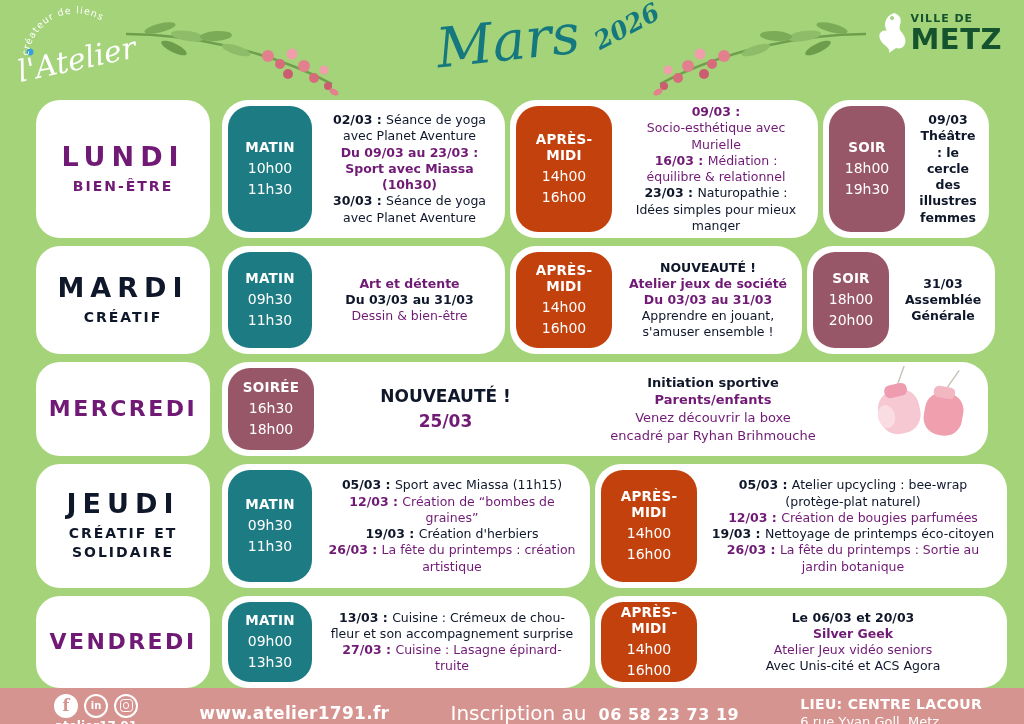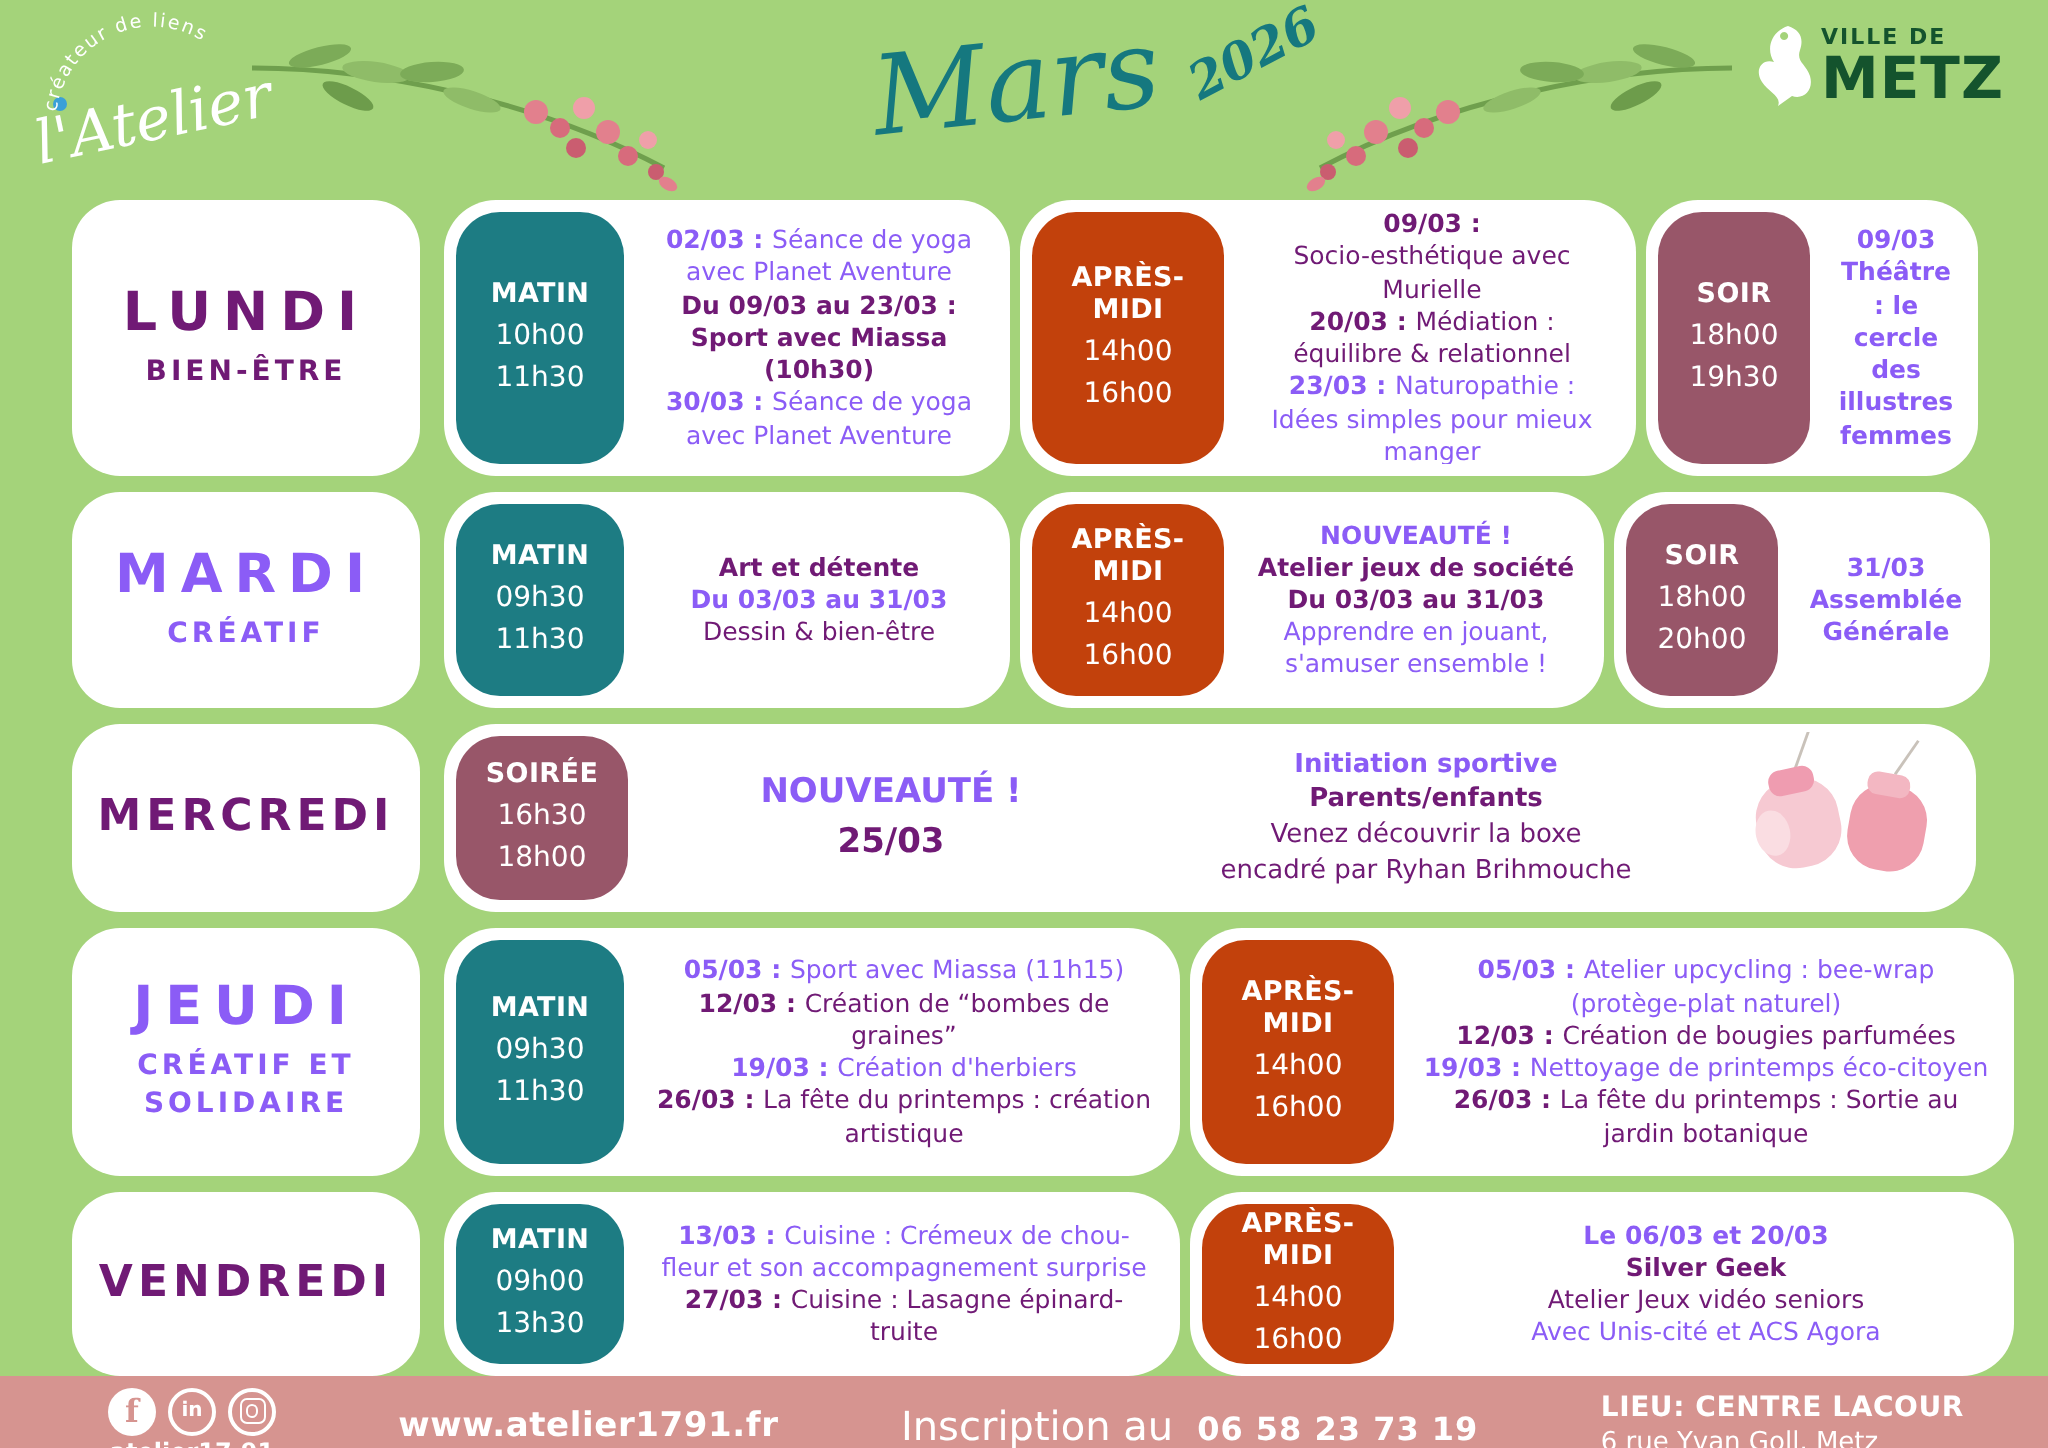--- a/index.html
+++ b/index.html
@@ -64,21 +64,21 @@
   .line{margin:0;}
   .r1 .gtext{font-size:12.5px;line-height:1.3;}
   .r2 .gtext{font-size:12.5px;line-height:1.28;}
   .r3 .gtext{font-size:13px;line-height:1.35;}
   .r3 .gtext.big{font-size:17px;line-height:1.5;}
   .r4 .gtext{font-size:12.5px;line-height:1.3;}
   .r5 .gtext{font-size:12.5px;line-height:1.3;}
   .r3 .g-col-0{flex:0 0 235px;}
   .r3 .g-col-1{flex:0 0 260px;}
   .gloves{flex:1;align-self:center;height:86px;}
-  .c-teal{color:#701a75}.c-pink{color:#8b5cf6}
+  .c-teal{color:#701a75}.c-pink{color:#0f172a}
   .b{font-weight:700}.i{font-style:italic}
   
   .footer{
     height:50px;background:#d69490;display:flex;align-items:center;
     justify-content:space-between;padding:0 42px 0 40px;color:#fff;
   }
   .f-social{display:flex;flex-direction:column;align-items:center;margin-left:14px;}
   .f-icons{display:flex;gap:6px;}
   .icon{width:24px;height:24px;border-radius:50%;display:flex;align-items:center;justify-content:center;box-sizing:border-box;}
   .icon.fb{background:#fff;color:#d69490;font-family:"DejaVu Serif","Liberation Serif",serif;font-weight:700;font-size:16px;}
@@ -184,21 +184,21 @@
         </div>
         <div class="group g2">
           <div class="pill pill-pink pw-apresmidi">
             <div class="pill-label">APRÈS-MIDI</div>
             <div class="pill-time">14h00</div>
             <div class="pill-time">16h00</div>
           </div>
           <div class="gtext g-col-0">
             <div class="line"><span class="c-teal b">09/03 :</span></div>
             <div class="line"><span class="c-teal">Socio-esthétique avec Murielle</span></div>
-            <div class="line"><span class="c-teal b">20/03 : </span><span class="c-teal">Médiation : équilibre &amp; relationnel</span></div>
+            <div class="line"><span class="c-teal b">16/03 : </span><span class="c-teal">Médiation : équilibre &amp; relationnel</span></div>
             <div class="line"><span class="c-pink b">23/03 : </span><span class="c-pink">Naturopathie : Idées simples pour mieux manger</span></div>
           </div>
         </div>
         <div class="group g3">
           <div class="pill pill-mauve pw-soir">
             <div class="pill-label">SOIR</div>
             <div class="pill-time">18h00</div>
             <div class="pill-time">19h30</div>
           </div>
           <div class="gtext g-col-0">

